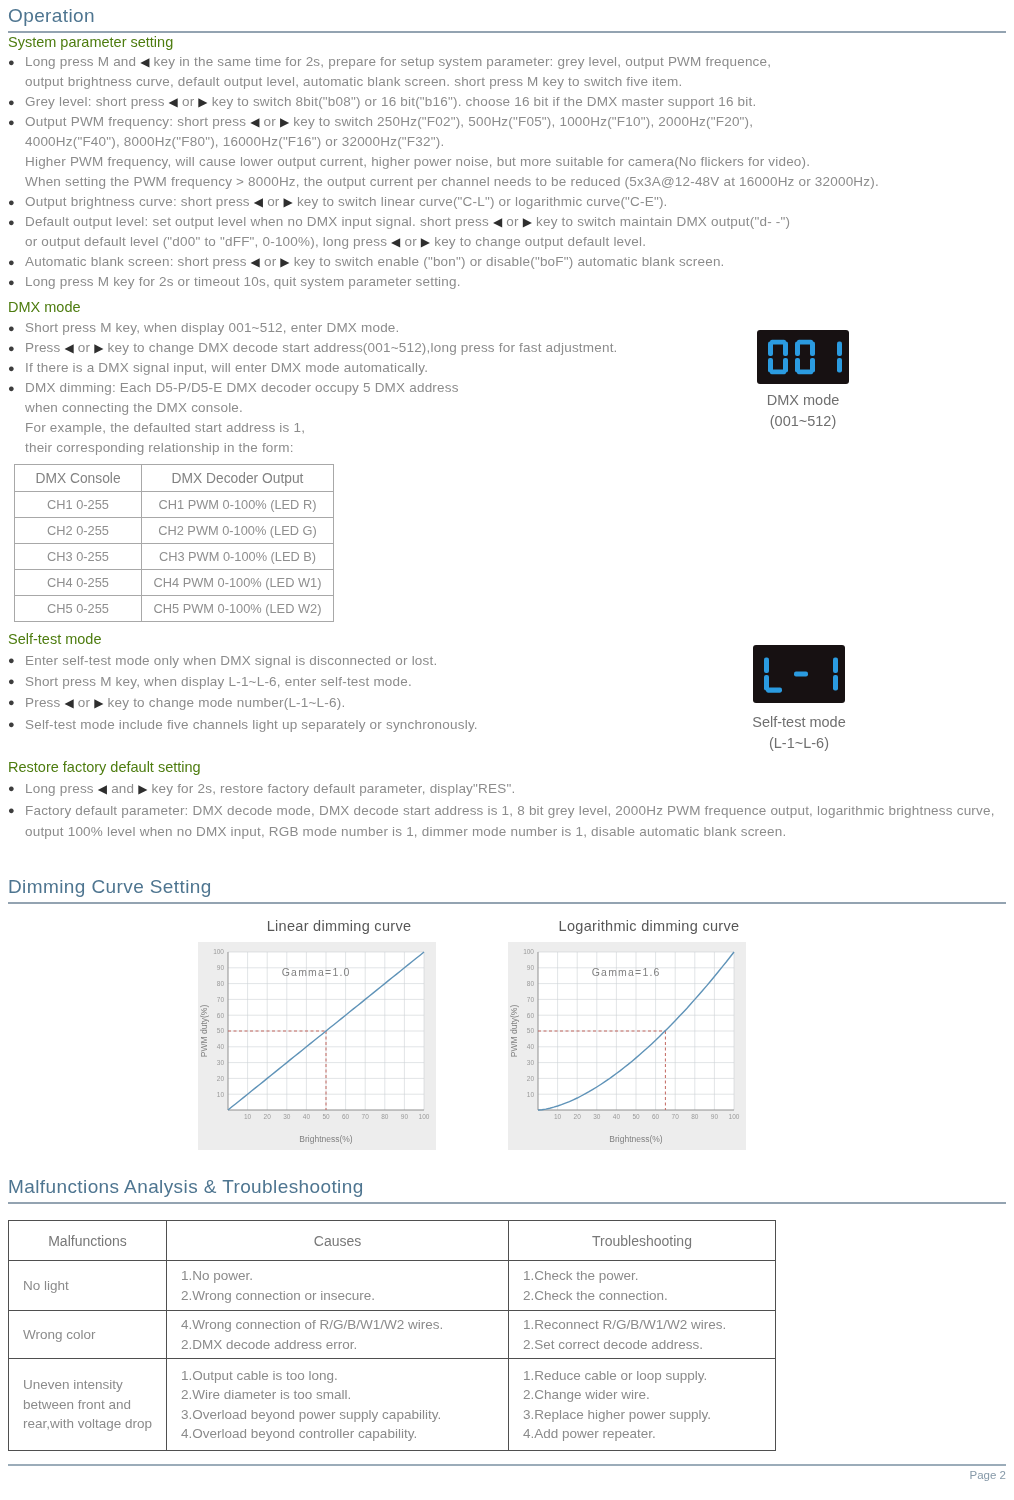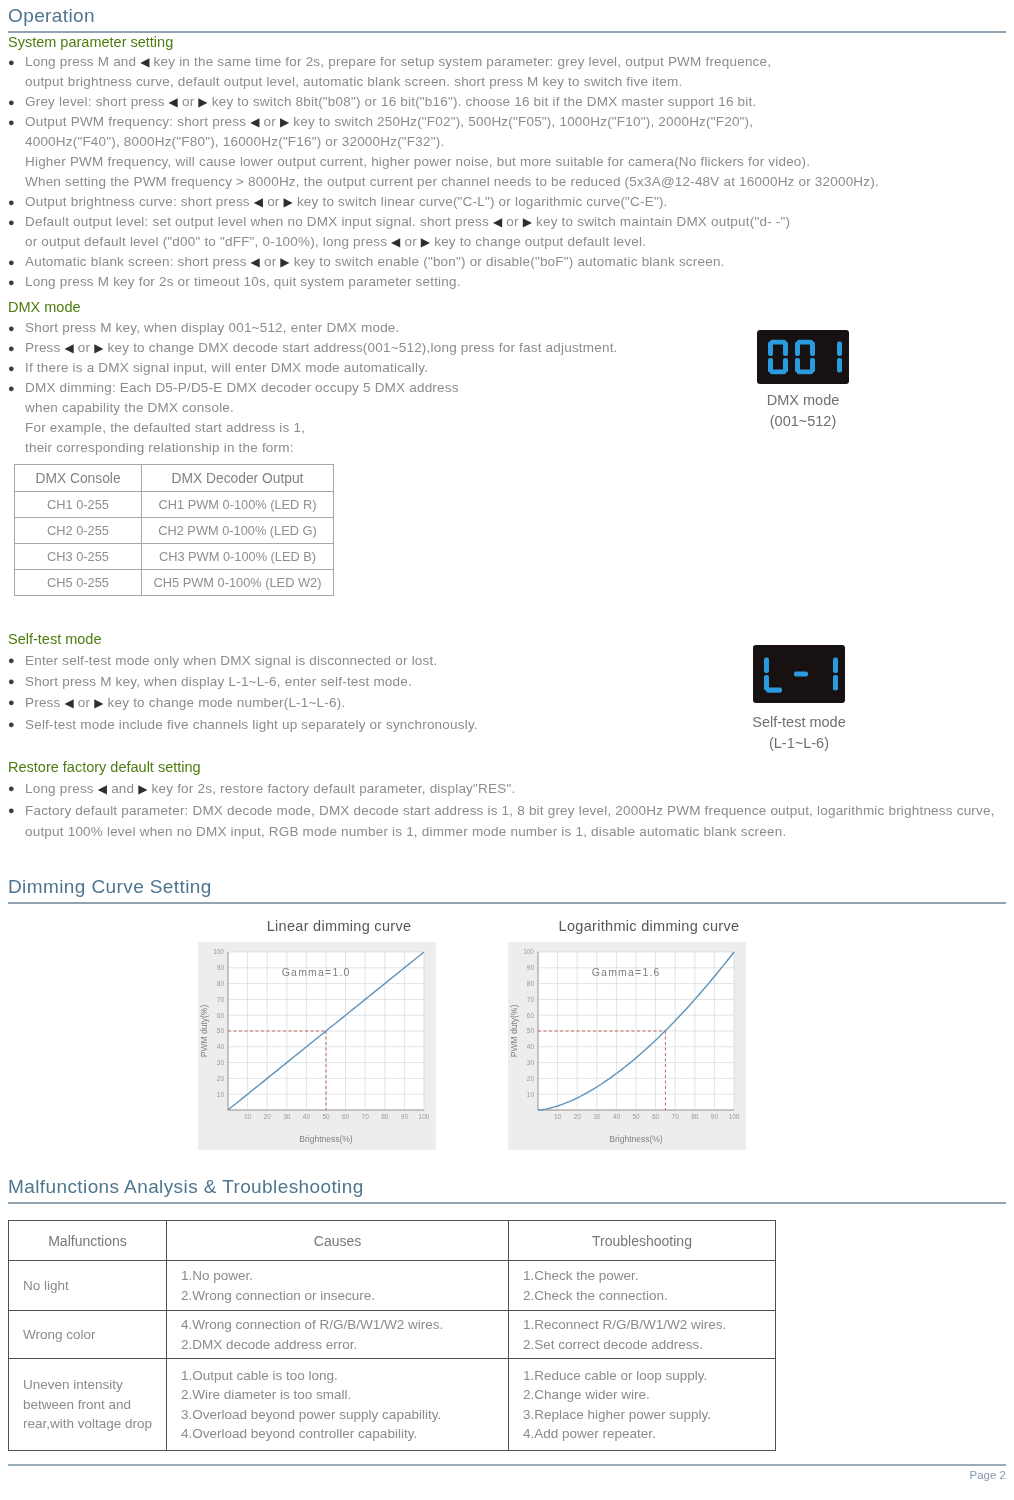--- a/index.html
+++ b/index.html
@@ -116,21 +116,21 @@
       <div class="li hasdot">
         <span class="dot">●</span>
         <span class="t">If there is a DMX signal input, will enter DMX mode automatically.</span>
       </div>
       <div class="li hasdot">
         <span class="dot">●</span>
         <span class="t">DMX dimming: Each D5-P/D5-E DMX decoder occupy 5 DMX address</span>
       </div>
       <div class="li cont">
         <span class="dot">●</span>
-        <span class="t">when capability the DMX console.</span>
+        <span class="t">when connecting the DMX console.</span>
       </div>
       <div class="li cont">
         <span class="dot">●</span>
         <span class="t">For example, the defaulted start address is 1,</span>
       </div>
       <div class="li cont">
         <span class="dot">●</span>
         <span class="t">their corresponding relationship in the form:</span>
       </div>
     </div>
@@ -147,20 +147,24 @@
           <td>CH1 0-255</td>
           <td>CH1 PWM 0-100% (LED R)</td>
         </tr>
         <tr>
           <td>CH2 0-255</td>
           <td>CH2 PWM 0-100% (LED G)</td>
         </tr>
         <tr>
           <td>CH3 0-255</td>
           <td>CH3 PWM 0-100% (LED B)</td>
+        </tr>
+        <tr>
+          <td>CH4 0-255</td>
+          <td>CH4 PWM 0-100% (LED W1)</td>
         </tr>
         <tr>
           <td>CH5 0-255</td>
           <td>CH5 PWM 0-100% (LED W2)</td>
         </tr>
       </tbody>
     </table>
 
   <div class="display" style="left:757px;top:330px;width:92px;height:54px">
       <svg viewBox="0 0 92 56" preserveAspectRatio="none">

